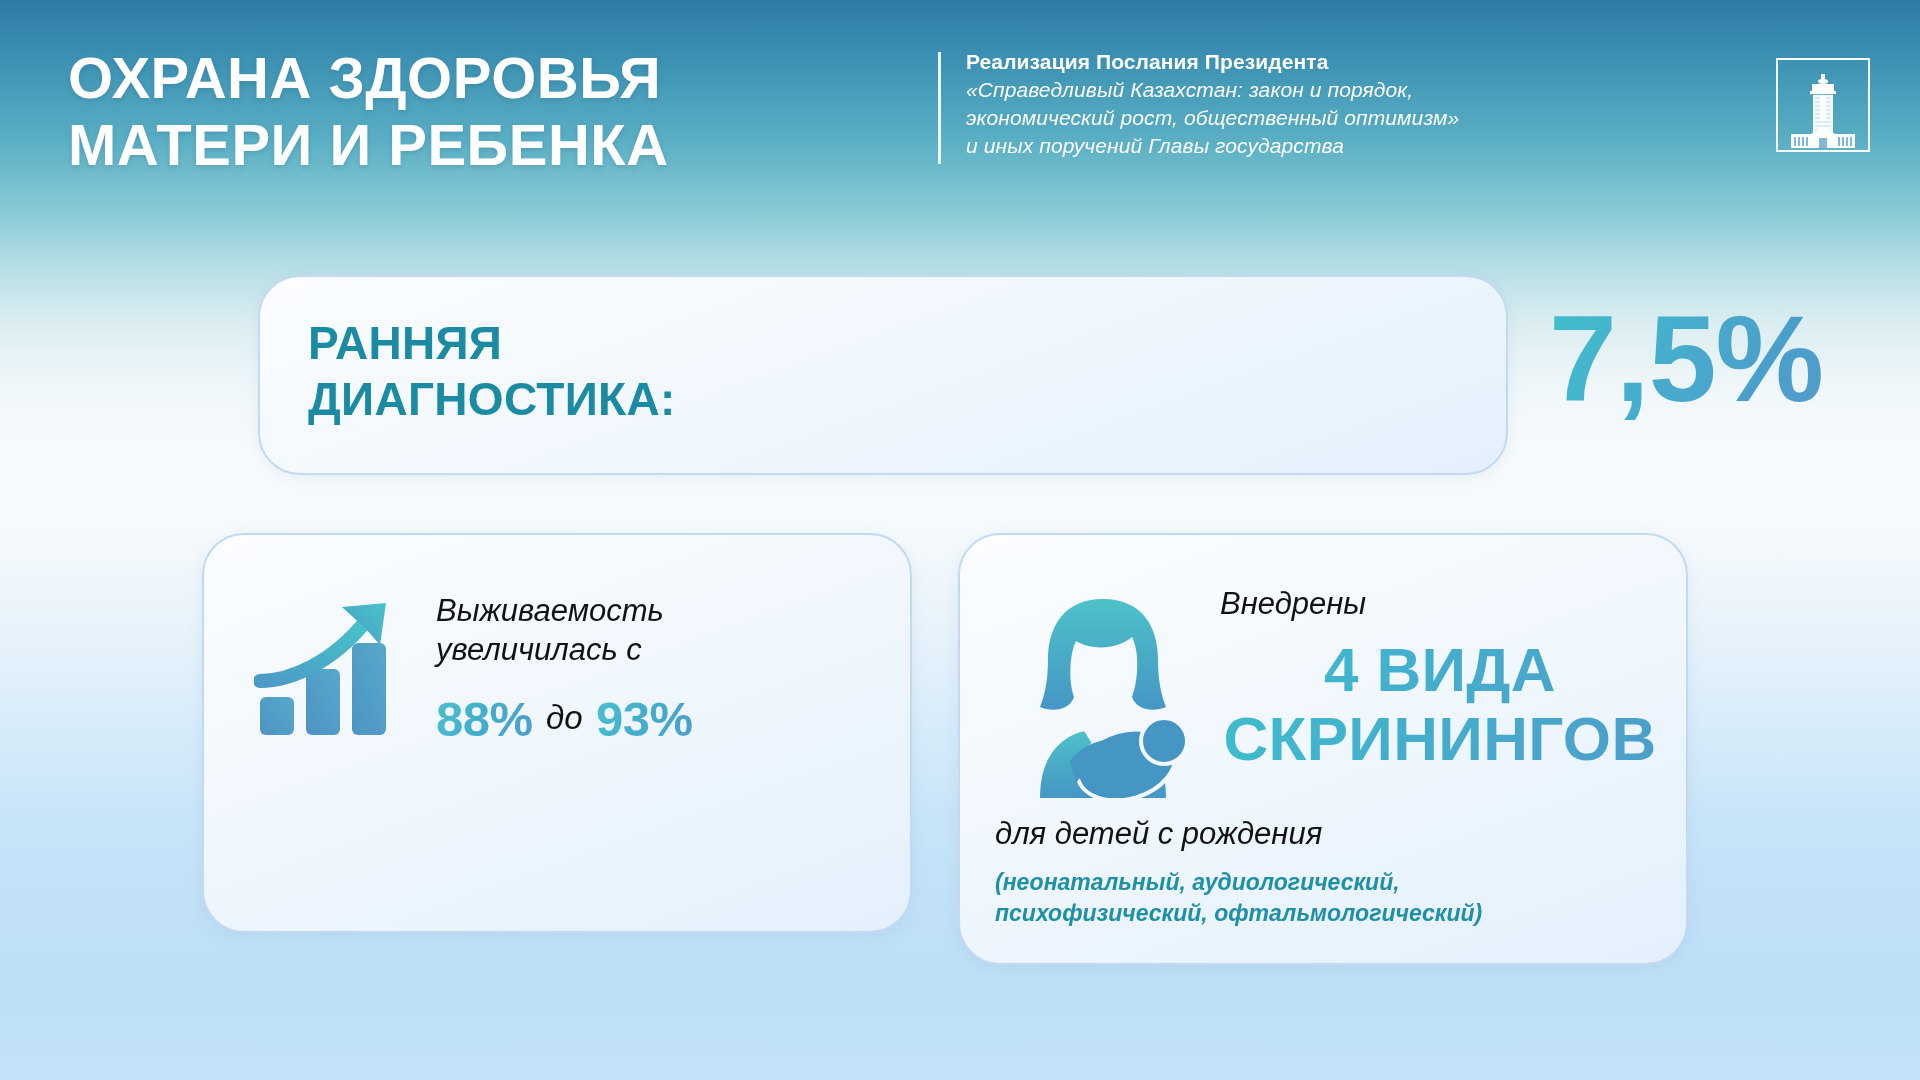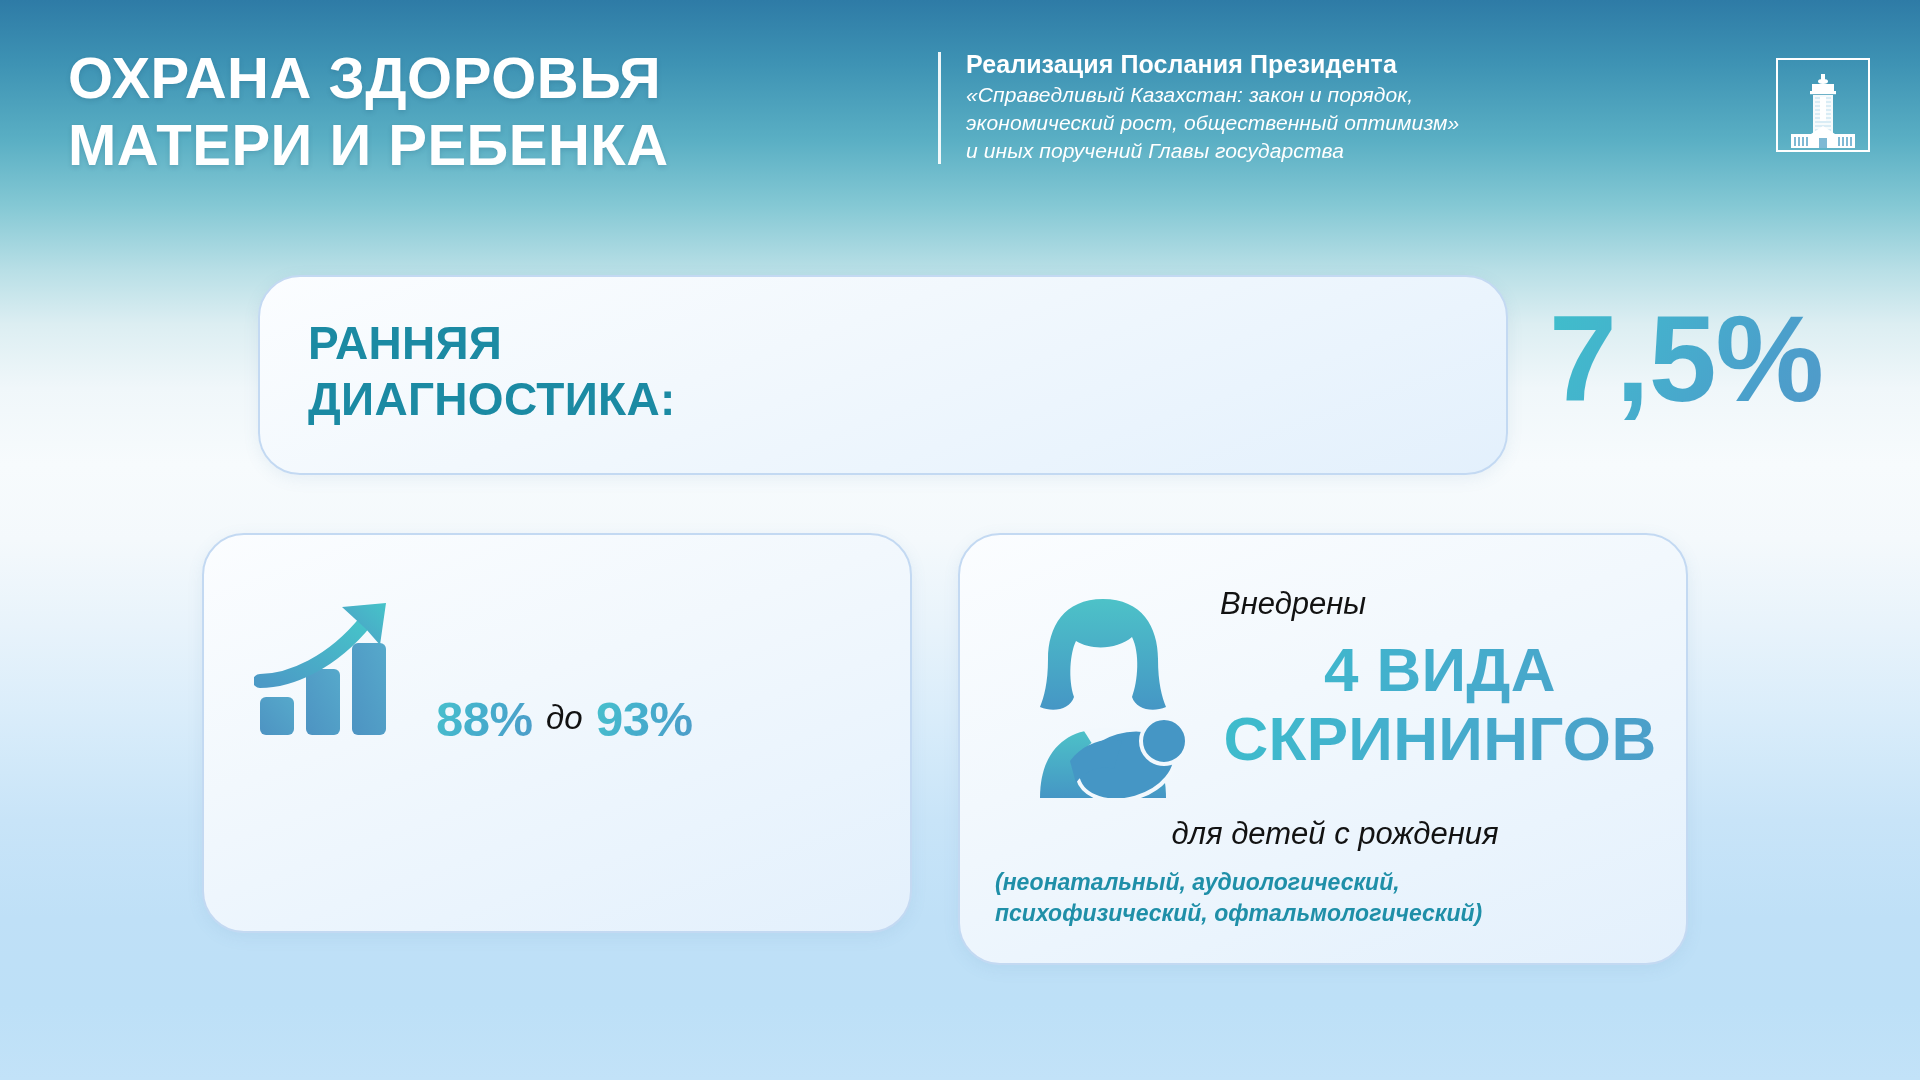--- a/index.html
+++ b/index.html
@@ -41,21 +41,21 @@
   }
 
   .hdr-divider {
     position:absolute; left:938px; top:52px;
     width:3px; height:112px;
     background:#ffffff; opacity:.92;
   }
 
   .hdr-text { position:absolute; left:966px; top:48px; width:760px; }
   .hdr-line1 {
-    color:#ffffff; font-size:25px; font-weight:bold;
+    color:#ffffff; font-size:21px; font-weight:bold;
     line-height:1.32; letter-spacing:.1px;
   }
   .hdr-sub {
     color:#ffffff; font-size:21px; font-style:italic;
     line-height:1.33; letter-spacing:.1px; white-space:pre-line;
   }
 
   .logo-box {
     position:absolute; left:1776px; top:58px;
     width:94px; height:94px;
@@ -146,21 +146,21 @@
     position:absolute; left:250px; top:100px; width:460px;
     text-align:center;
     font-size:62px; font-weight:bold; line-height:1.12; letter-spacing:.3px;
     white-space:pre-line;
     background:linear-gradient(110deg,#3cc0cc 0%, #43b0cd 40%, #4d9dc9 100%);
     -webkit-background-clip:text; background-clip:text;
     -webkit-text-fill-color:transparent; color:#46aecd;
   }
   .scr-sub {
     position:absolute; left:35px; top:280px; width:680px;
-    color:#121212; font-size:31px; font-style:italic; line-height:1.25;text-align:center;
+    color:#121212; font-size:31px; font-style:italic; line-height:1.25;
   }
   .scr-note {
     position:absolute; left:35px; top:332px; width:690px;
     color:#1f8fa8; font-size:23px; font-weight:bold; font-style:italic;
     line-height:1.33; white-space:pre-line;
   }
 </style>
 </head>
 <body>
 
@@ -237,20 +237,22 @@
         </linearGradient>
       </defs>
       <rect x="6" y="100" width="34" height="38" rx="6" fill="url(#gBar)"></rect>
       <rect x="52" y="72" width="34" height="66" rx="6" fill="url(#gBar)"></rect>
       <rect x="98" y="46" width="34" height="92" rx="6" fill="url(#gBar)"></rect>
       <path d="M6 84 C36 84 78 66 112 24" stroke="url(#gArr)" stroke-width="14" fill="none" stroke-linecap="round"></path>
       <path d="M88 10 L132 6 L126 48 L112 32 Z" fill="url(#gArr)"></path>
     </svg>
   </div>
 
+  <div class="surv-text">Выживаемость
+увеличилась с</div>
 
   <div class="surv-nums">
     <span class="num-grad">88%</span>
     <span class="num-mid">до</span>
     <span class="num-grad">93%</span>
   </div>
 
 </div>
 
 <div class="card" id="card-screen">

